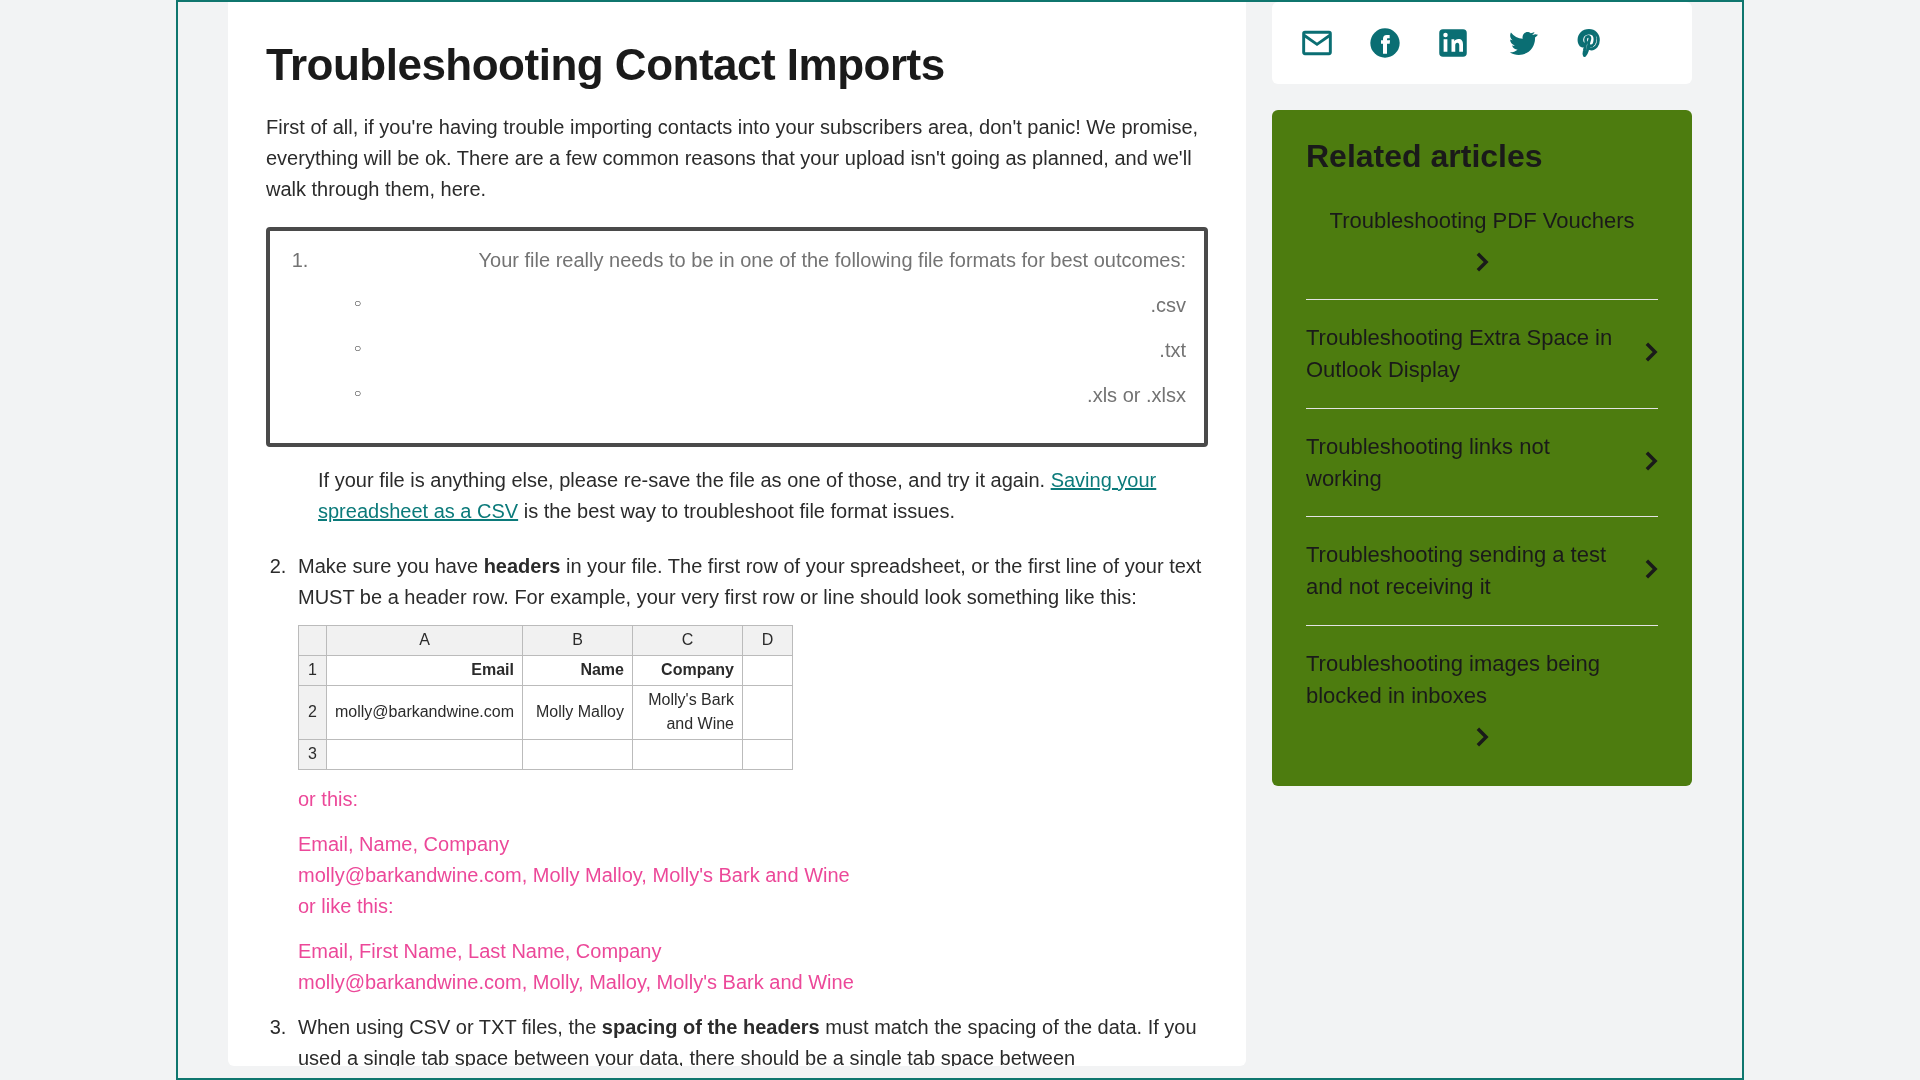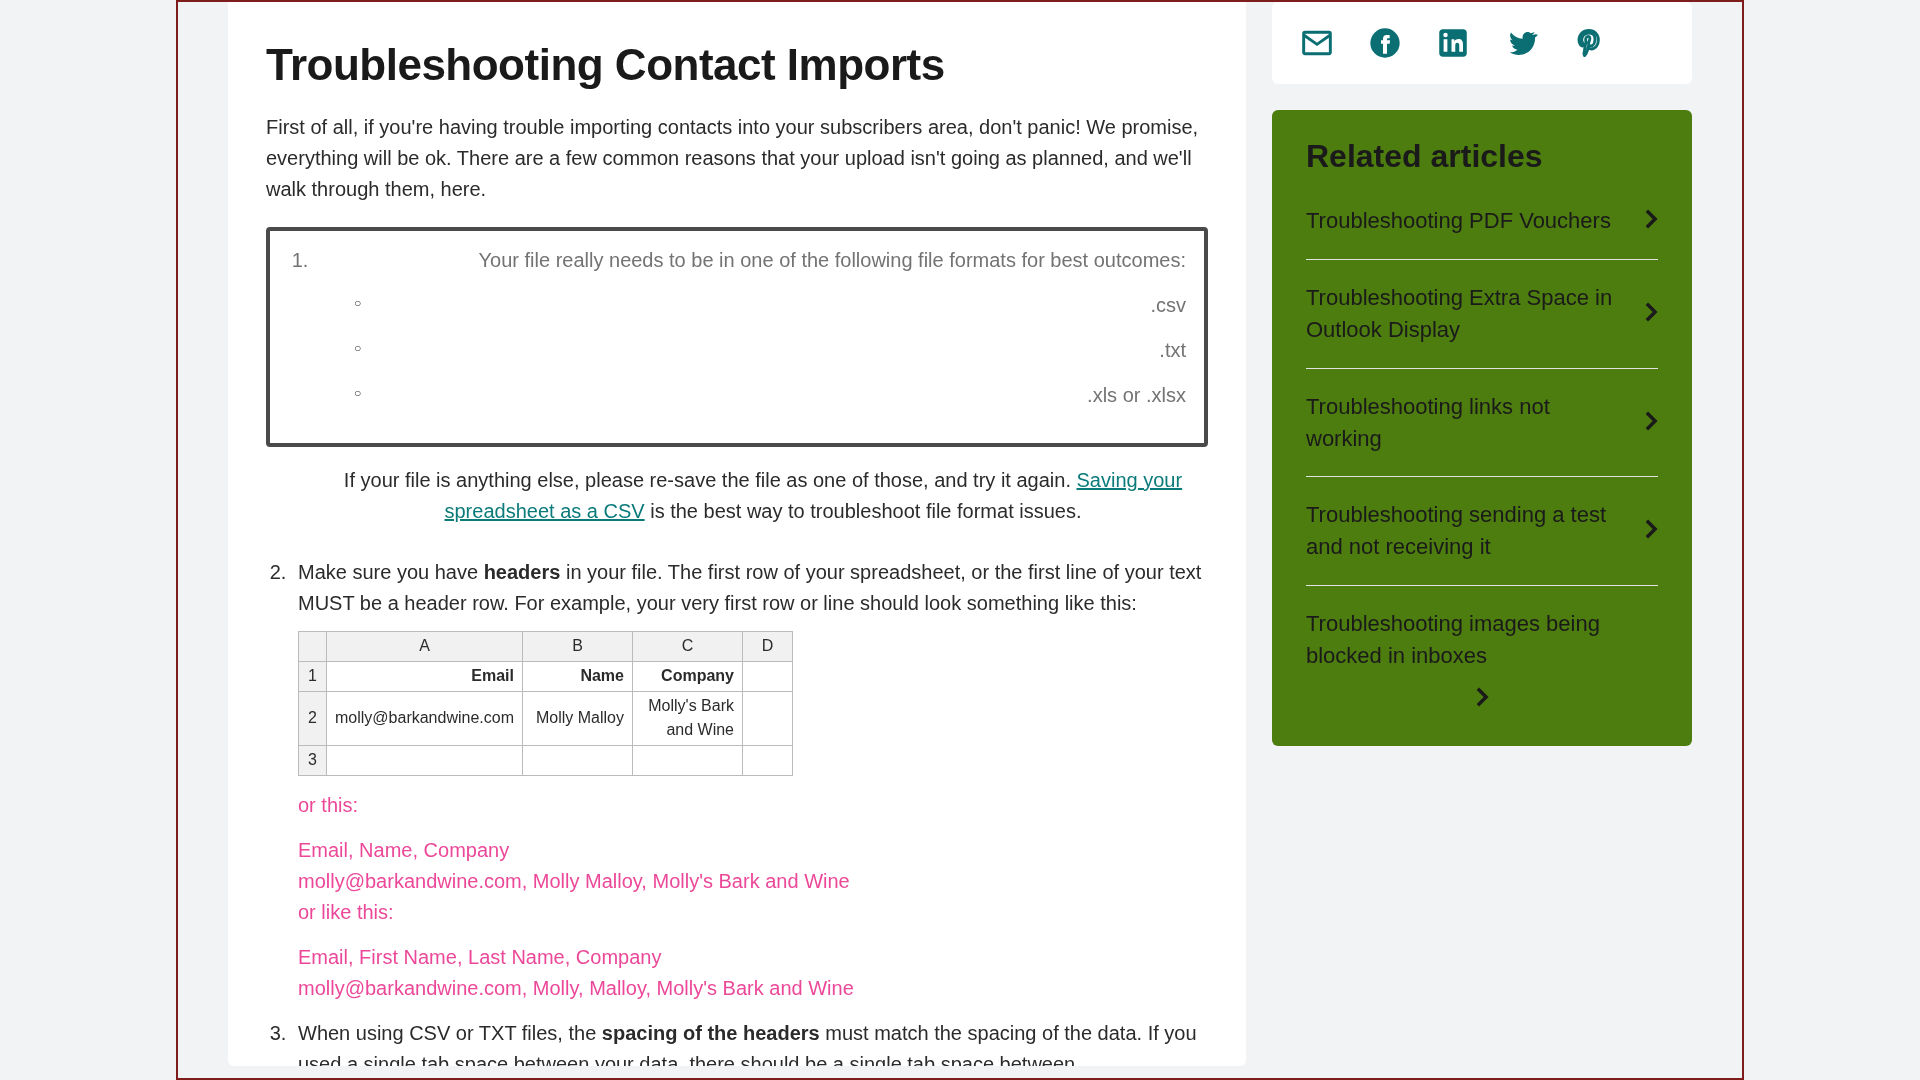--- a/index.html
+++ b/index.html
@@ -11,21 +11,21 @@
   height: 1080px;
   overflow: hidden;
   position: relative;
 }
 .viewport {
   position: absolute;
   left: 176px;
   top: 0;
   right: 176px;
   bottom: 0;
-  border: 2px solid #7f1d1d;
+  border: 2px solid #0f766e;
   background: #f2f3f4;
   overflow: hidden;
 }
 .page-wrap {
   display: flex;
   gap: 26px;
   padding: 0 50px 0 50px;
   height: 100%;
 }
 .main-col {
@@ -93,22 +93,21 @@
   top: 0;
   font-size: 12px;
   line-height: 26px;
   color: #333;
 }
 .continued {
   padding-left: 52px;
   font-size: 20px;
   line-height: 1.55;
   color: #2b2b2b;
-  margin-bottom: 30px;
-  text-align: center;
+  margin-bottom: 24px;
 }
 ol.rest-list {
   list-style: decimal;
   padding-left: 26px;
   font-size: 20px;
   line-height: 1.55;
   color: #2b2b2b;
 }
 ol.rest-list > li {
   margin-bottom: 14px;
@@ -181,21 +180,21 @@
 }
 .related-list { list-style: none; }
 .related-list li {
   border-bottom: 1px solid #e3e3e3;
   padding: 22px 0;
   display: flex;
   align-items: center;
   justify-content: space-between;
   gap: 14px;
 }
-.related-list li:first-child { padding-top: 8px; }
+.related-list li:first-child { padding-top: 8px; flex-direction: column; }
 .related-list li:last-child { border-bottom: none; flex-direction: column; }
 .related-list .label {
   font-size: 22px;
   line-height: 1.45;
   color: #1a1a1a;
 }
 .chevron {
   flex-shrink: 0;
   color: #1a1a1a;
 }

